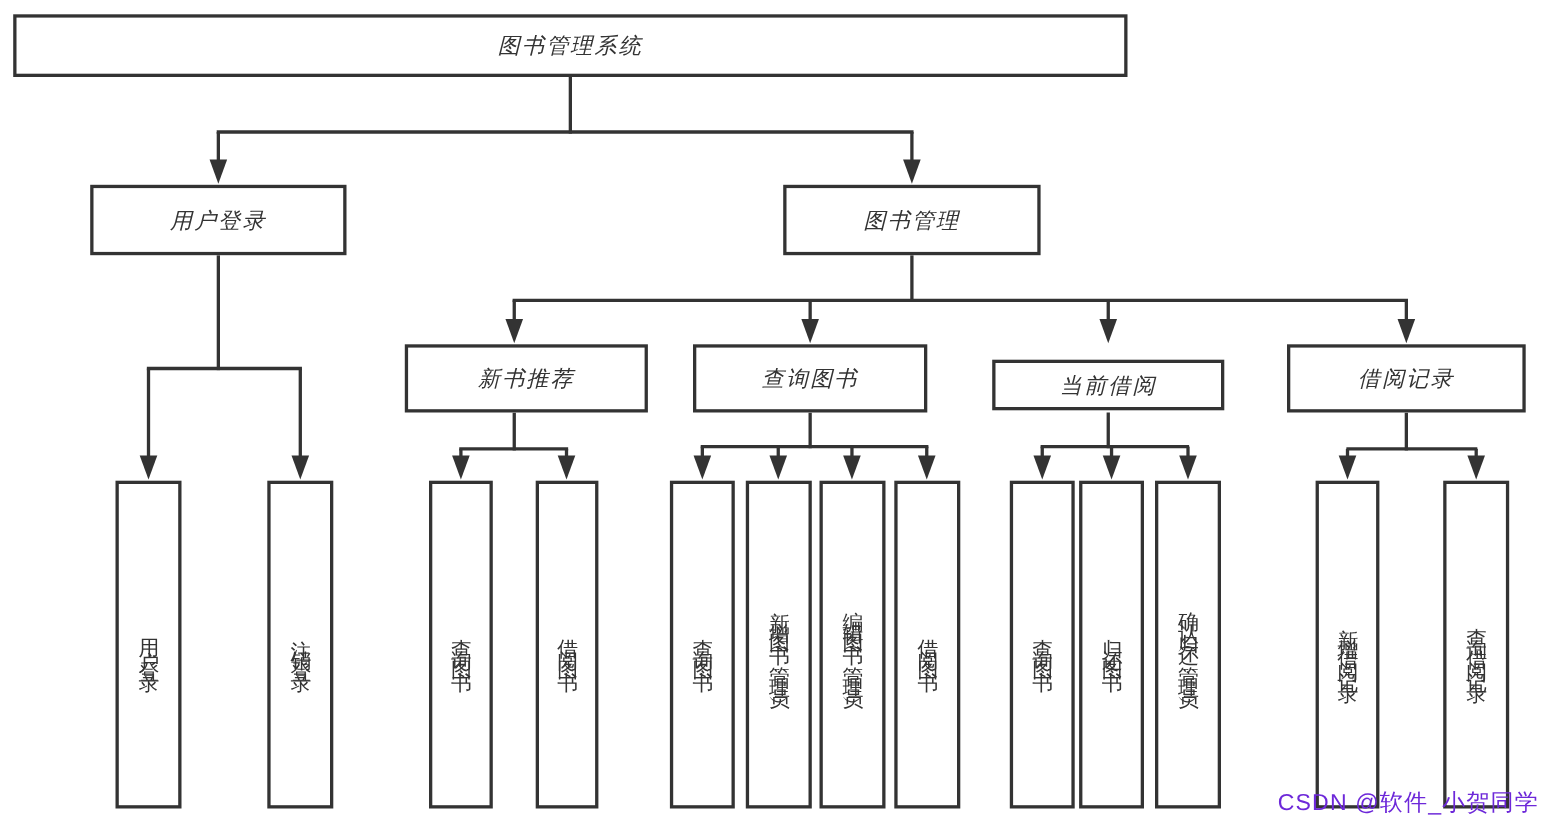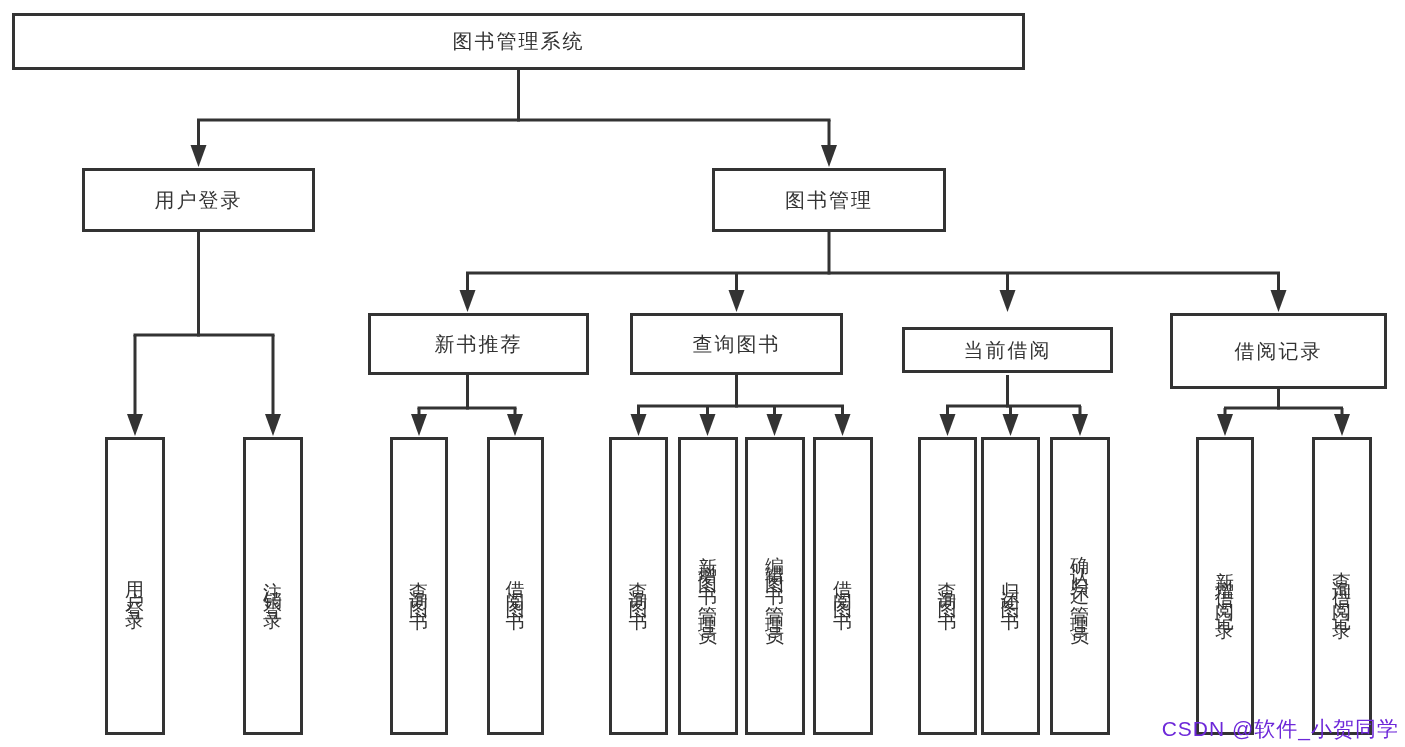--- a/index.html
+++ b/index.html
@@ -29,20 +29,21 @@
     display: flex;
     align-items: center;
     justify-content: center;
     color: #333333;
     z-index: 2;
   }
   .hbox span {
     font-size: 20px;
     letter-spacing: 2px;
     white-space: nowrap;
+    font-style: italic;
   }
   .leaf {
     top: 437px;
     height: 298px;
   }
   .leaf span {
     writing-mode: vertical-lr;
     text-orientation: mixed;
     font-size: 19px;
     letter-spacing: 10px;
@@ -149,21 +150,21 @@
 
   <div class="box hbox" style="left:368px; top:313px; width:221px; height:62px">
     <span>新书推荐</span>
   </div>
   <div class="box hbox" style="left:630px; top:313px; width:213px; height:62px">
     <span>查询图书</span>
   </div>
   <div class="box hbox" style="left:902px; top:327px; width:211px; height:46px">
     <span>当前借阅</span>
   </div>
-  <div class="box hbox" style="left:1170px; top:313px; width:217px; height:76px">
+  <div class="box hbox" style="left:1170px; top:313px; width:217px; height:62px">
     <span>借阅记录</span>
   </div>
 
   <div class="box leaf" style="left:105px; width:60px">
     <span>用户登录</span>
   </div>
   <div class="box leaf" style="left:243px; width:60px">
     <span>注销登录</span>
   </div>
 

